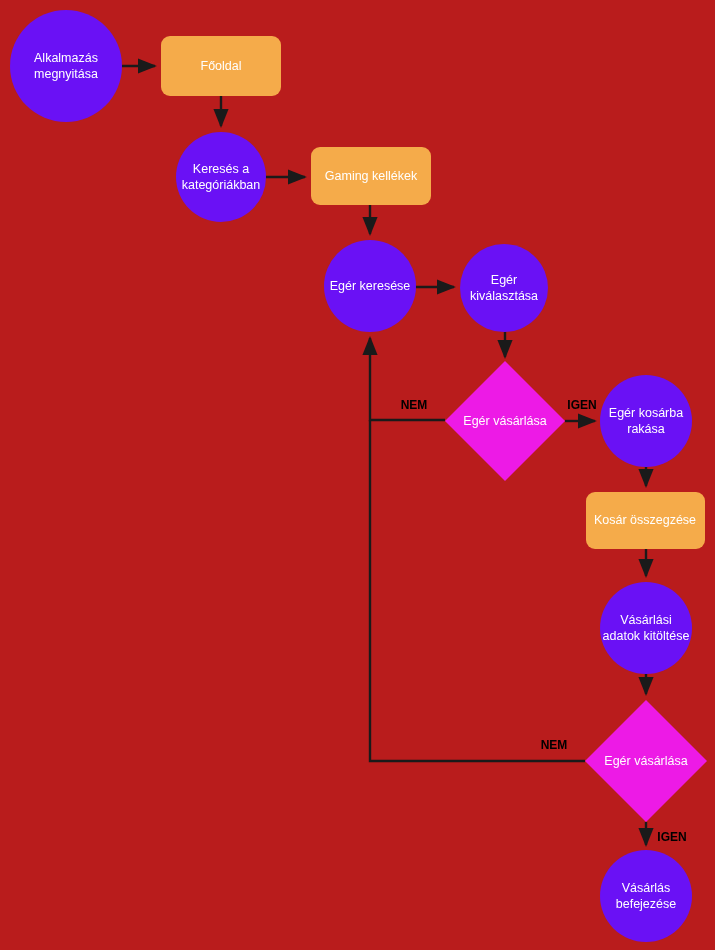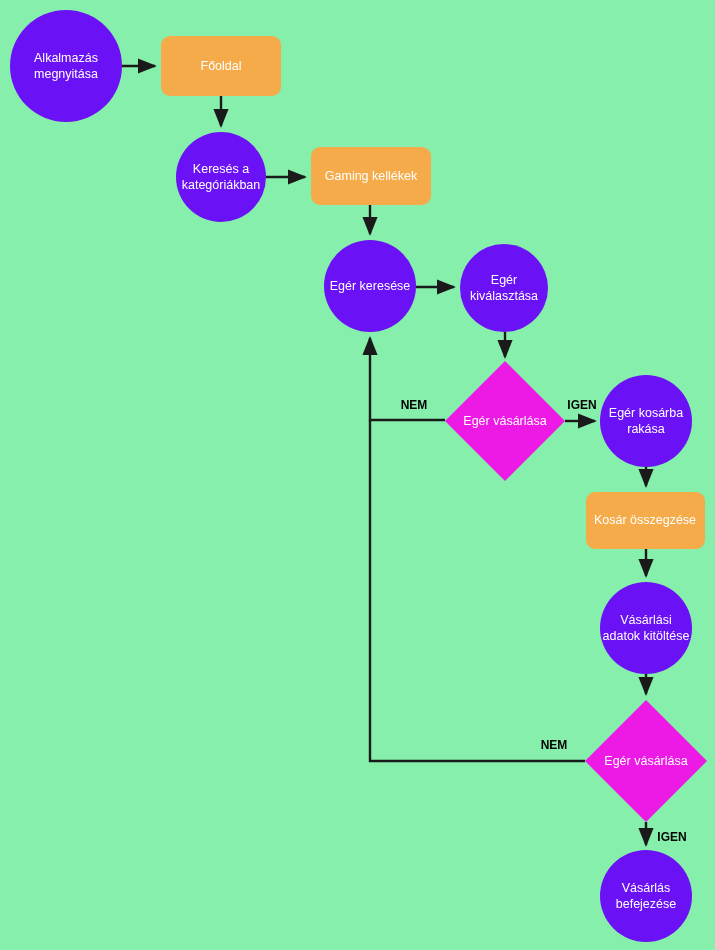--- a/index.html
+++ b/index.html
@@ -7,21 +7,21 @@
     padding: 0;
     background: #ffffff;
   }
   body {
     font-family: "Liberation Sans", sans-serif;
   }
   #canvas {
     position: relative;
     width: 715px;
     height: 950px;
-    background: #86efac;
+    background: #b91c1c;
     overflow: hidden;
   }
   svg#flow {
     position: absolute;
     top: 0;
     left: 0;
     width: 715px;
     height: 950px;
   }
   .node-label {

